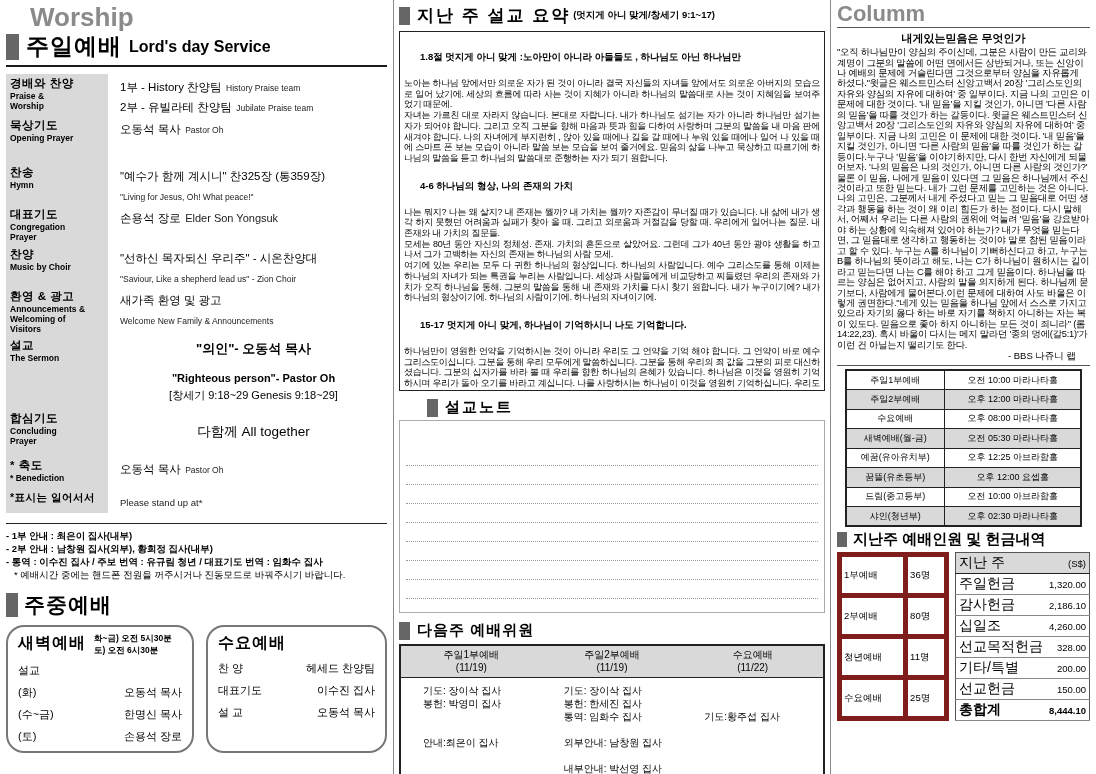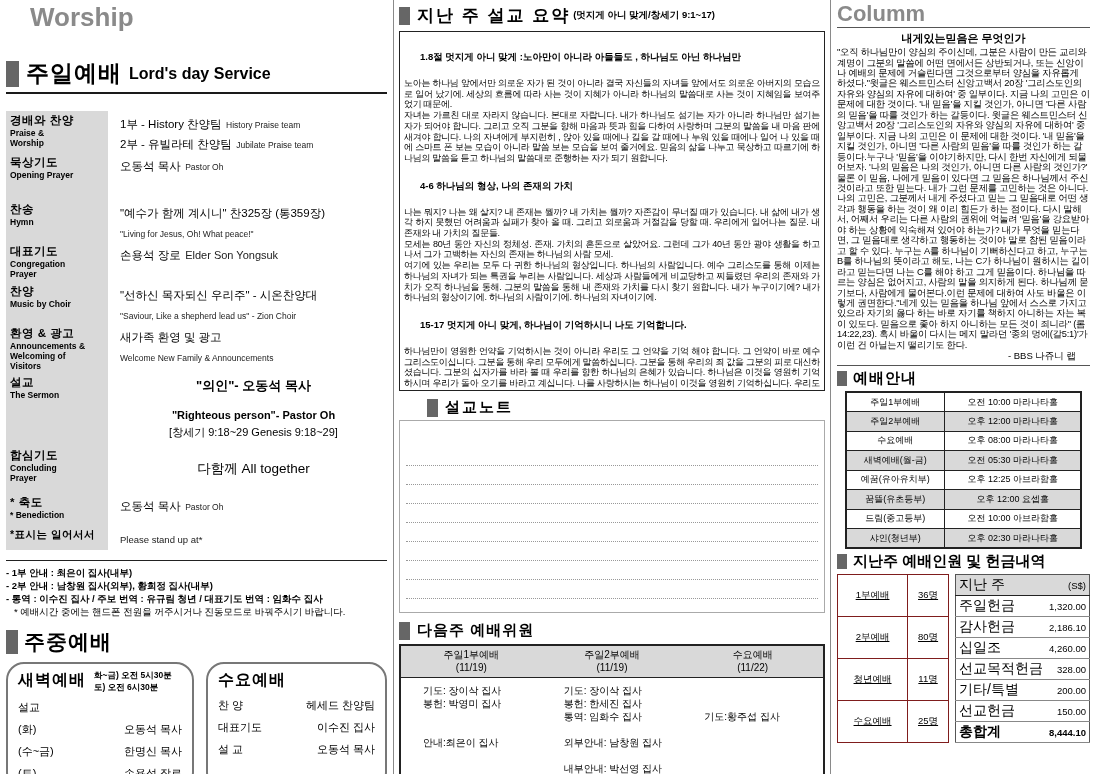--- a/index.html
+++ b/index.html
@@ -7,29 +7,29 @@
     margin: 0; width: 1096px; height: 774px; background: #fff; color: #000;
     font-family: "Liberation Sans", sans-serif; display: flex; overflow: hidden;
   }
   .col-left  { width: 394px; border-right: 1px solid #8a8a8a; padding: 4px 6px 2px 6px; }
   .col-mid   { width: 437px; border-right: 1px solid #8a8a8a; padding: 2px 5px; }
   .col-right { flex: 1; padding: 2px 6px; }
 
   .big-gray-title { color: #8a8a8a; font-size: 26px; font-weight: bold; line-height: 1.05; }
   .worship-title { margin-left: 24px; }
 
-  .main-header { display: flex; align-items: center; border-bottom: 2px solid #1a1a1a; padding-bottom: 3px; margin-top: 27px; }
+  .main-header { display: flex; align-items: center; border-bottom: 2px solid #1a1a1a; padding-bottom: 3px; }
   .block { background: #666; display: inline-block; flex-shrink: 0; }
   .block-lg { width: 13px; height: 26px; margin-right: 7px; }
   .block-md { width: 11px; height: 18px; margin-right: 7px; }
   .block-sm { width: 10px; height: 15px; margin-right: 6px; }
   .svc-ko { font-size: 23px; font-weight: bold; letter-spacing: 1px; }
   .svc-en { font-size: 16px; font-weight: bold; margin-left: 7px; }
 
-  .order { margin-top: 17px; }
+  .order { margin-top: 7px; }
   .orow { display: flex; }
   .olabel { width: 102px; background: #d9d9d9; padding: 2px 4px; flex-shrink: 0; }
   .olabel .ko { font-size: 11.5px; font-weight: bold; letter-spacing: 0.5px; }
   .olabel .en { font-size: 8.5px; font-weight: bold; white-space: pre-line; line-height: 1.2; }
   .ocontent { flex: 1; padding: 2px 0 0 12px; }
   .cline { line-height: 1.25; }
   .cline .ko { font-size: 11.5px; }
   .cline .en { font-size: 8.5px; color: #222; }
   .center-content { text-align: center; padding-top: 4px; }
   .sermon-l1 { font-size: 13px; font-weight: bold; margin-bottom: 14px; }
@@ -80,21 +80,21 @@
 
   .rsec-header { display: flex; align-items: center; margin: 3px 0 3px 0; }
   .rsec-header .t { font-size: 15px; font-weight: bold; letter-spacing: 1px; }
   table.guide { border-collapse: collapse; width: 94%; margin: 2px auto 2px auto; border: 2px solid #222; }
   table.guide td { border: 1px solid #222; font-size: 9px; text-align: center; height: 19.5px; padding: 0 2px; }
   table.guide tr:nth-child(even) { background: #d9d9d9; }
   table.guide td.lbl { width: 42%; }
 
   .stats { display: flex; gap: 6px; margin-top: 2px; }
   table.att { border-collapse: collapse; width: 112px; border: 1.5px solid #222; }
-  table.att td { border: 1px solid #7f1d1d; font-size: 9.5px; text-align: center; height: 31px; padding: 0 2px; text-decoration: underline; }
+  table.att td { border: 5px solid #7f1d1d; font-size: 9.5px; height: 31px; padding: 0 2px; }
   table.off { border-collapse: collapse; flex: 1; border: 1px solid #555; height: 128px; }
   table.off td { font-size: 14px; border-bottom: 1px solid #888; padding: 1px 3px; }
   table.off tr.hd td { background: #d9d9d9; border-bottom: 1.5px solid #222; }
   table.off td.num { text-align: right; font-size: 9.5px; }
   table.off tr.total td { border-top: 1.5px solid #222; font-weight: bold; }
 </style>
 </head>
 <body>
 
 <div class="col-left">
@@ -326,24 +326,20 @@
 </div>
 
 <div class="col-right">
   <div class="big-gray-title" style="font-size:22px">Columm</div>
   <div class="rule"></div>
   <div class="essay-title">내게있는믿음은 무엇인가</div>
   <div class="essay-body">"오직 하나님만이 양심의 주이신데, 그분은 사람이 만든 교리와 계명이 그분의 말씀에 어떤 면에서든 상반되거나, 또는 신앙이나 예배의 문제에 거슬린다면 그것으로부터 양심을 자유롭게 하셨다."윗글은 웨스트민스터 신앙고백서 20장 '그리스도인의 자유와 양심의 자유에 대하여' 중 일부이다. 지금 나의 고민은 이 문제에 대한 것이다. '내 믿음'을 지킬 것인가, 아니면 '다른 사람의 믿음'을 따를 것인가 하는 갈등이다. 윗글은 웨스트민스터 신앙고백서 20장 '그리스도인의 자유와 양심의 자유에 대하여' 중 일부이다. 지금 나의 고민은 이 문제에 대한 것이다. '내 믿음'을 지킬 것인가, 아니면 '다른 사람의 믿음'을 따를 것인가 하는 갈등이다.누구나 '믿음'을 이야기하지만, 다시 한번 자신에게 되물어보자. '나의 믿음은 나의 것인가, 아니면 다른 사람의 것인가?' 물론 이 믿음, 나에게 믿음이 있다면 그 믿음은 하나님께서 주신 것이라고 또한 믿는다. 내가 그런 문제를 고민하는 것은 아니다. 나의 고민은, 그분께서 내게 주셨다고 믿는 그 믿음대로 어떤 생각과 행동을 하는 것이 왜 이리 힘든가 하는 점이다. 다시 말해서, 어째서 우리는 다른 사람의 권위에 억눌려 '믿음'을 강요받아야 하는 상황에 익숙해져 있어야 하는가? 내가 무엇을 믿는다면, 그 믿음대로 생각하고 행동하는 것이야 말로 참된 믿음이라고 할 수 있다. 누구는 A를 하나님이 기뻐하신다고 하고, 누구는 B를 하나님의 뜻이라고 해도, 나는 C가 하나님이 원하시는 길이라고 믿는다면 나는 C를 해야 하고 그게 믿음이다. 하나님을 따르는 양심은 없어지고, 사람의 말을 의지하게 된다. 하나님께 묻기보다, 사람에게 물어본다.이런 문제에 대하여 사도 바울은 이렇게 권면한다."네게 있는 믿음을 하나님 앞에서 스스로 가지고 있으라 자기의 옳다 하는 바로 자기를 책하지 아니하는 자는 복이 있도다. 믿음으로 좇아 하지 아니하는 모든 것이 죄니라" (롬14:22,23). 혹시 바울이 다시는 메지 말라던 '종의 멍에(갈5:1)'가 이런 건 아닐는지 떨리기도 한다.</div>
   <div class="essay-sign">- BBS 나쥬니 랩</div>
   <div class="rule"></div>
 
-  <div class="rsec-header">
-    <span class="block block-sm"></span>
-    <span class="t">예배안내</span>
-  </div>
   <table class="guide">
     <tbody>
         <tr>
           <td class="lbl">주일1부예배</td>
           <td>오전 10:00 마라나타홀</td>
         </tr>
     <tr>
           <td class="lbl">주일2부예배</td>
           <td>오후 12:00 마라나타홀</td>
         </tr>

